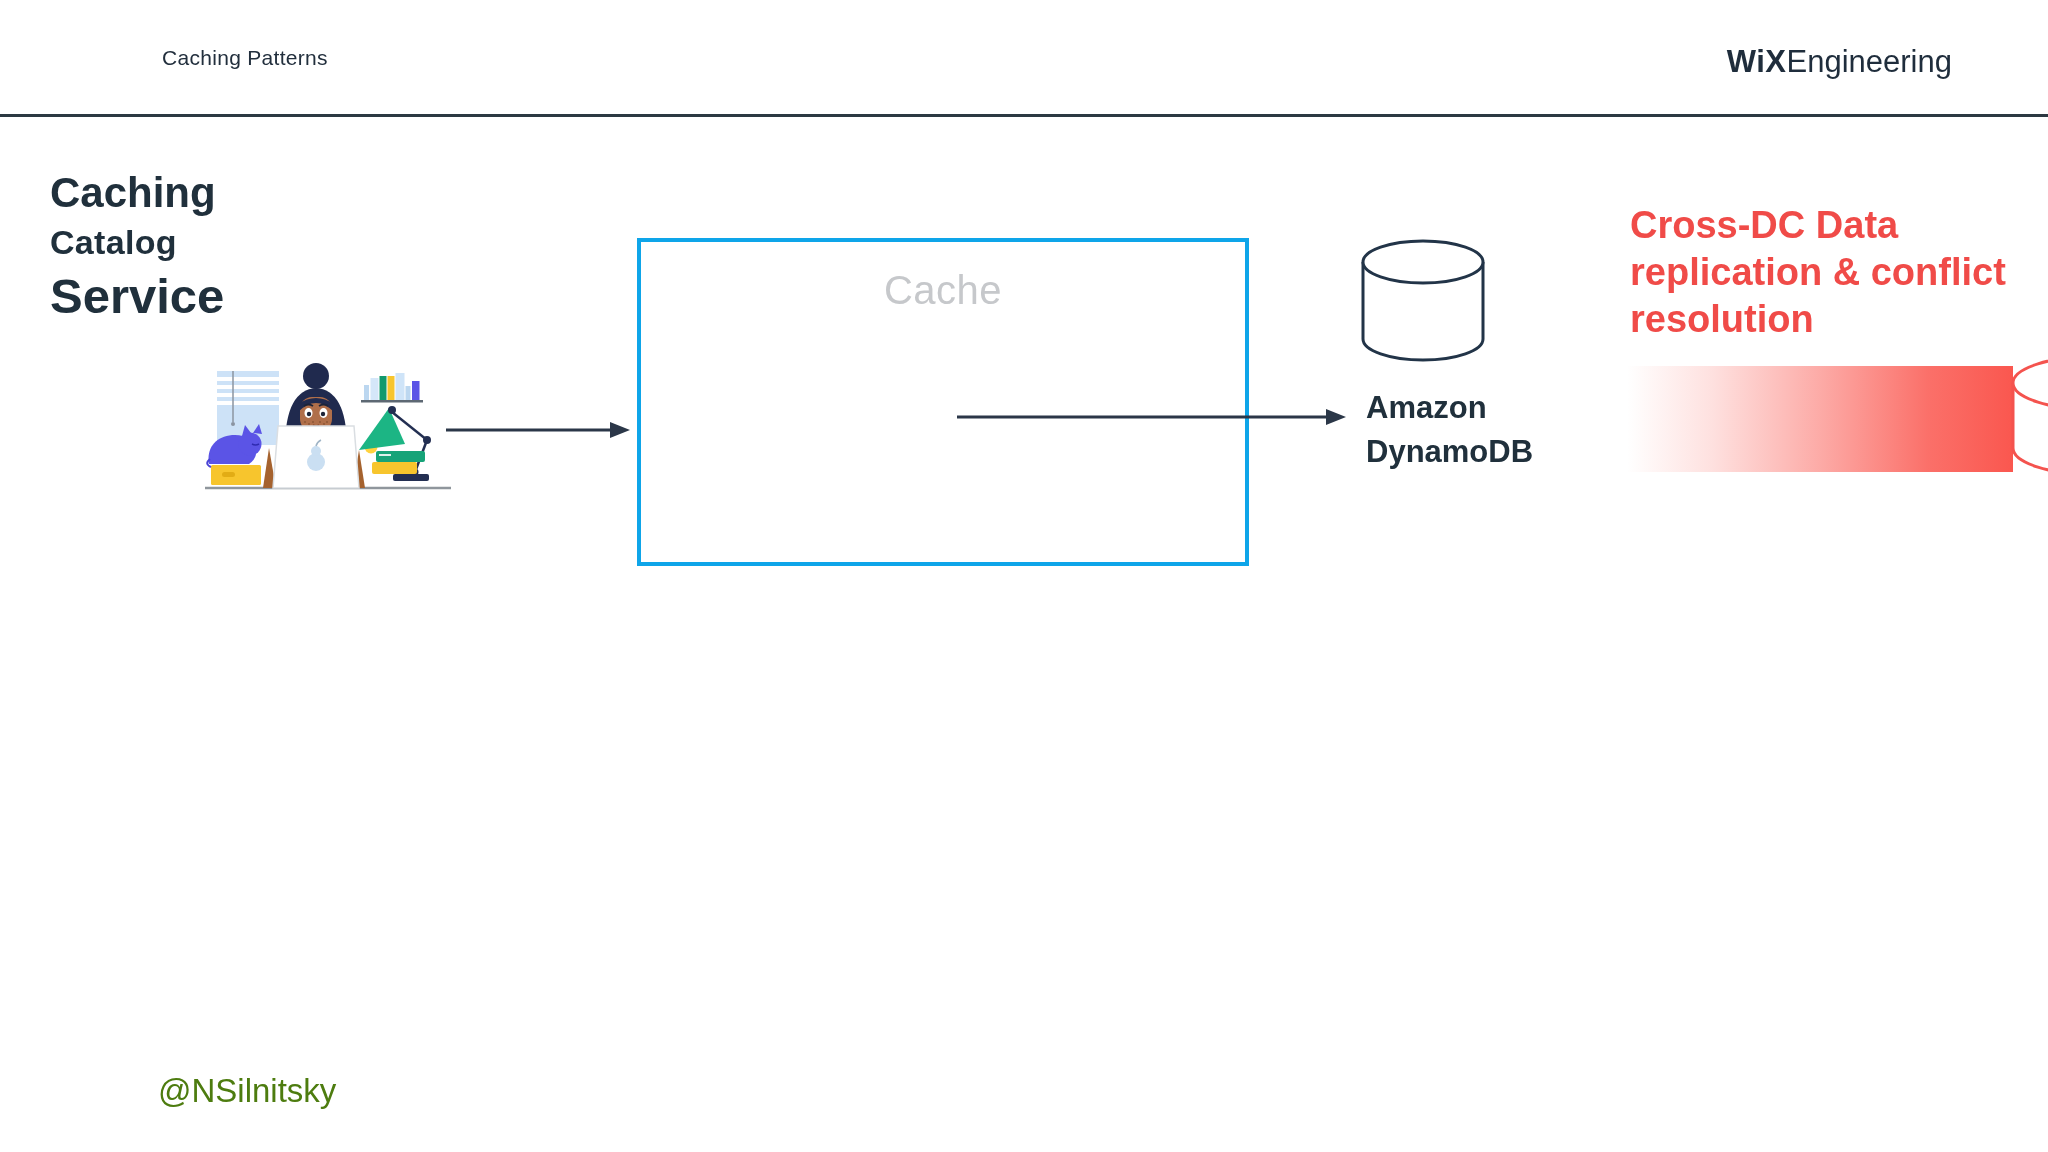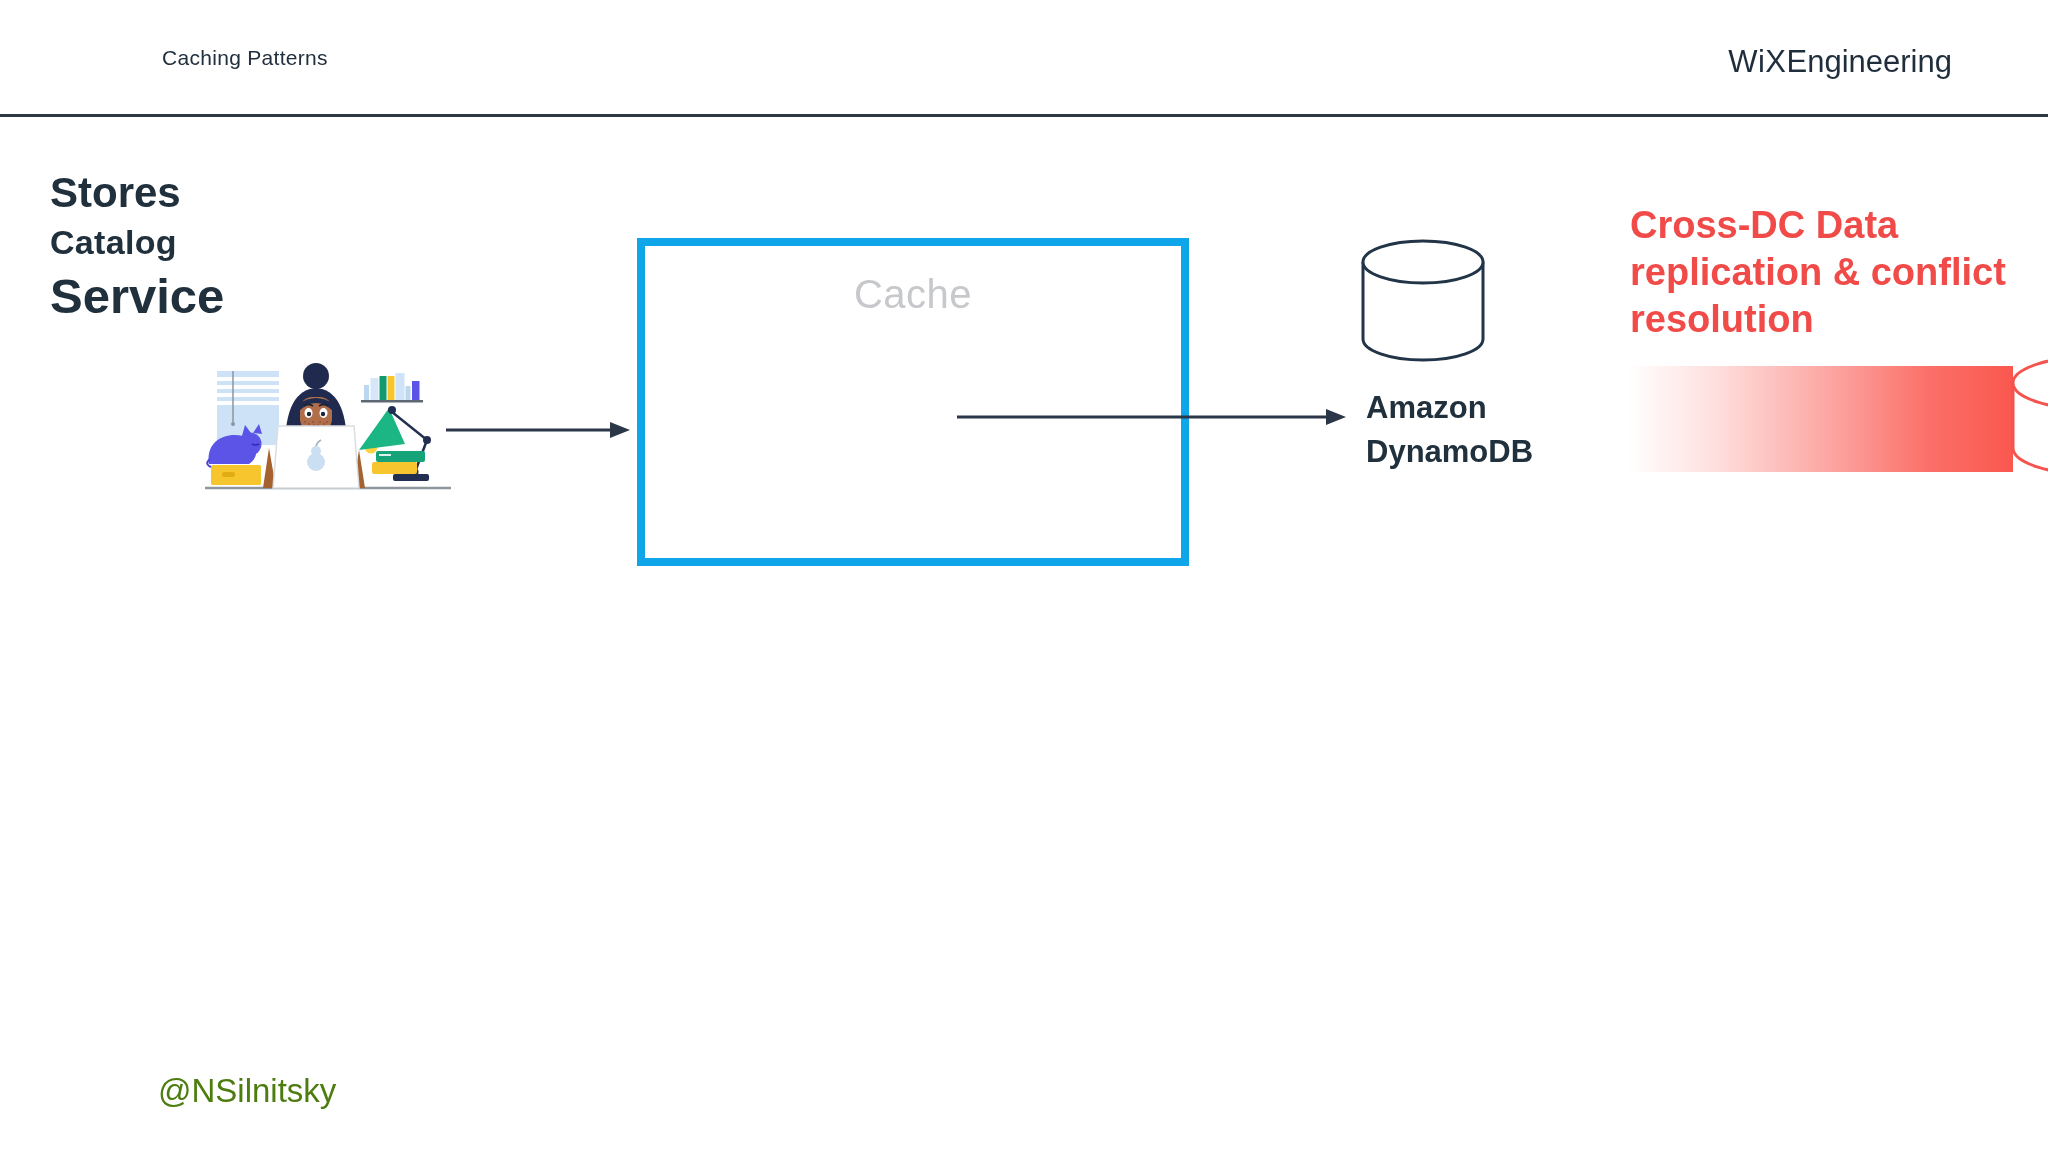--- a/index.html
+++ b/index.html
@@ -3,37 +3,37 @@
 <meta charset="utf-8">
 <style>
   html,body{margin:0;padding:0;background:#ffffff;}
   .slide{
     position:relative;width:2048px;height:1152px;background:#ffffff;
     overflow:hidden;font-family:"Liberation Sans",sans-serif;color:#20303c;
   }
   
   .hdr-title{position:absolute;left:162px;top:46px;font-size:21px;letter-spacing:.3px;color:#222f3d;}
   .hdr-brand{position:absolute;top:44px;right:96px;font-size:31px;color:#1f2d3c;white-space:nowrap;}
-  .hdr-brand .brand{font-weight:400;letter-spacing:.5px;}
+  .hdr-brand .brand{font-weight:700;letter-spacing:.5px;}
   .hdr-brand .suffix{font-weight:400;}
   .hdr-rule{position:absolute;left:0;top:114px;width:2048px;height:3px;background:#2c3942;}
   
   .svc{position:absolute;left:50px;top:172px;line-height:1;}
   .svc .l1{font-size:42px;font-weight:700;}
   .svc .l2{font-size:34px;font-weight:800;margin-top:11px;letter-spacing:.3px;}
   .svc .l3{font-size:49px;font-weight:700;margin-top:13px;}
   
   .illu{position:absolute;left:193px;top:352px;width:270px;height:142px;}
   
   .arrow1{position:absolute;left:440px;top:410px;}
   .arrow2{position:absolute;left:950px;top:397px;}
   
   .cache-box{
-    position:absolute;left:637px;top:238px;width:552px;height:328px;
-    border:8px solid #0ea5e9;box-sizing:border-box;text-align:center;
+    position:absolute;left:637px;top:238px;width:612px;height:328px;
+    border:4px solid #0ea5e9;box-sizing:border-box;text-align:center;
   }
   .cache-box .lbl{margin-top:26px;font-size:40px;color:#c6c8cb;letter-spacing:.5px;}
   
   .ddb-icon{position:absolute;left:1358px;top:234px;}
   .ddb-label{position:absolute;left:1366px;top:386px;font-size:31px;font-weight:700;
     line-height:44px;white-space:pre-line;color:#20303c;}
   
   .callout{position:absolute;left:1630px;top:202px;width:430px;font-size:38px;font-weight:700;
     line-height:47px;white-space:pre-line;color:#f04b48;}
   .red-band{position:absolute;left:1627px;top:366px;width:386px;height:106px;
@@ -48,21 +48,21 @@
 
 <div class="slide">
 
   <div class="hdr-title">Caching Patterns</div>
   <div class="hdr-brand">
     <span class="brand">WiX</span><span class="suffix">Engineering</span>
   </div>
   <div class="hdr-rule"></div>
 
   <div class="svc">
-    <div class="l1">Stores</div>
+    <div class="l1">Caching</div>
     <div class="l2">Catalog</div>
     <div class="l3">Service</div>
   </div>
 
   <svg class="illu" viewBox="0 0 270 142">
 
     <g>
       <rect x="24" y="19" width="62" height="74" fill="#cde2f7"></rect>
       <rect x="24" y="25" width="62" height="4" fill="#ffffff"></rect>
       <rect x="24" y="33" width="62" height="4" fill="#ffffff"></rect>

